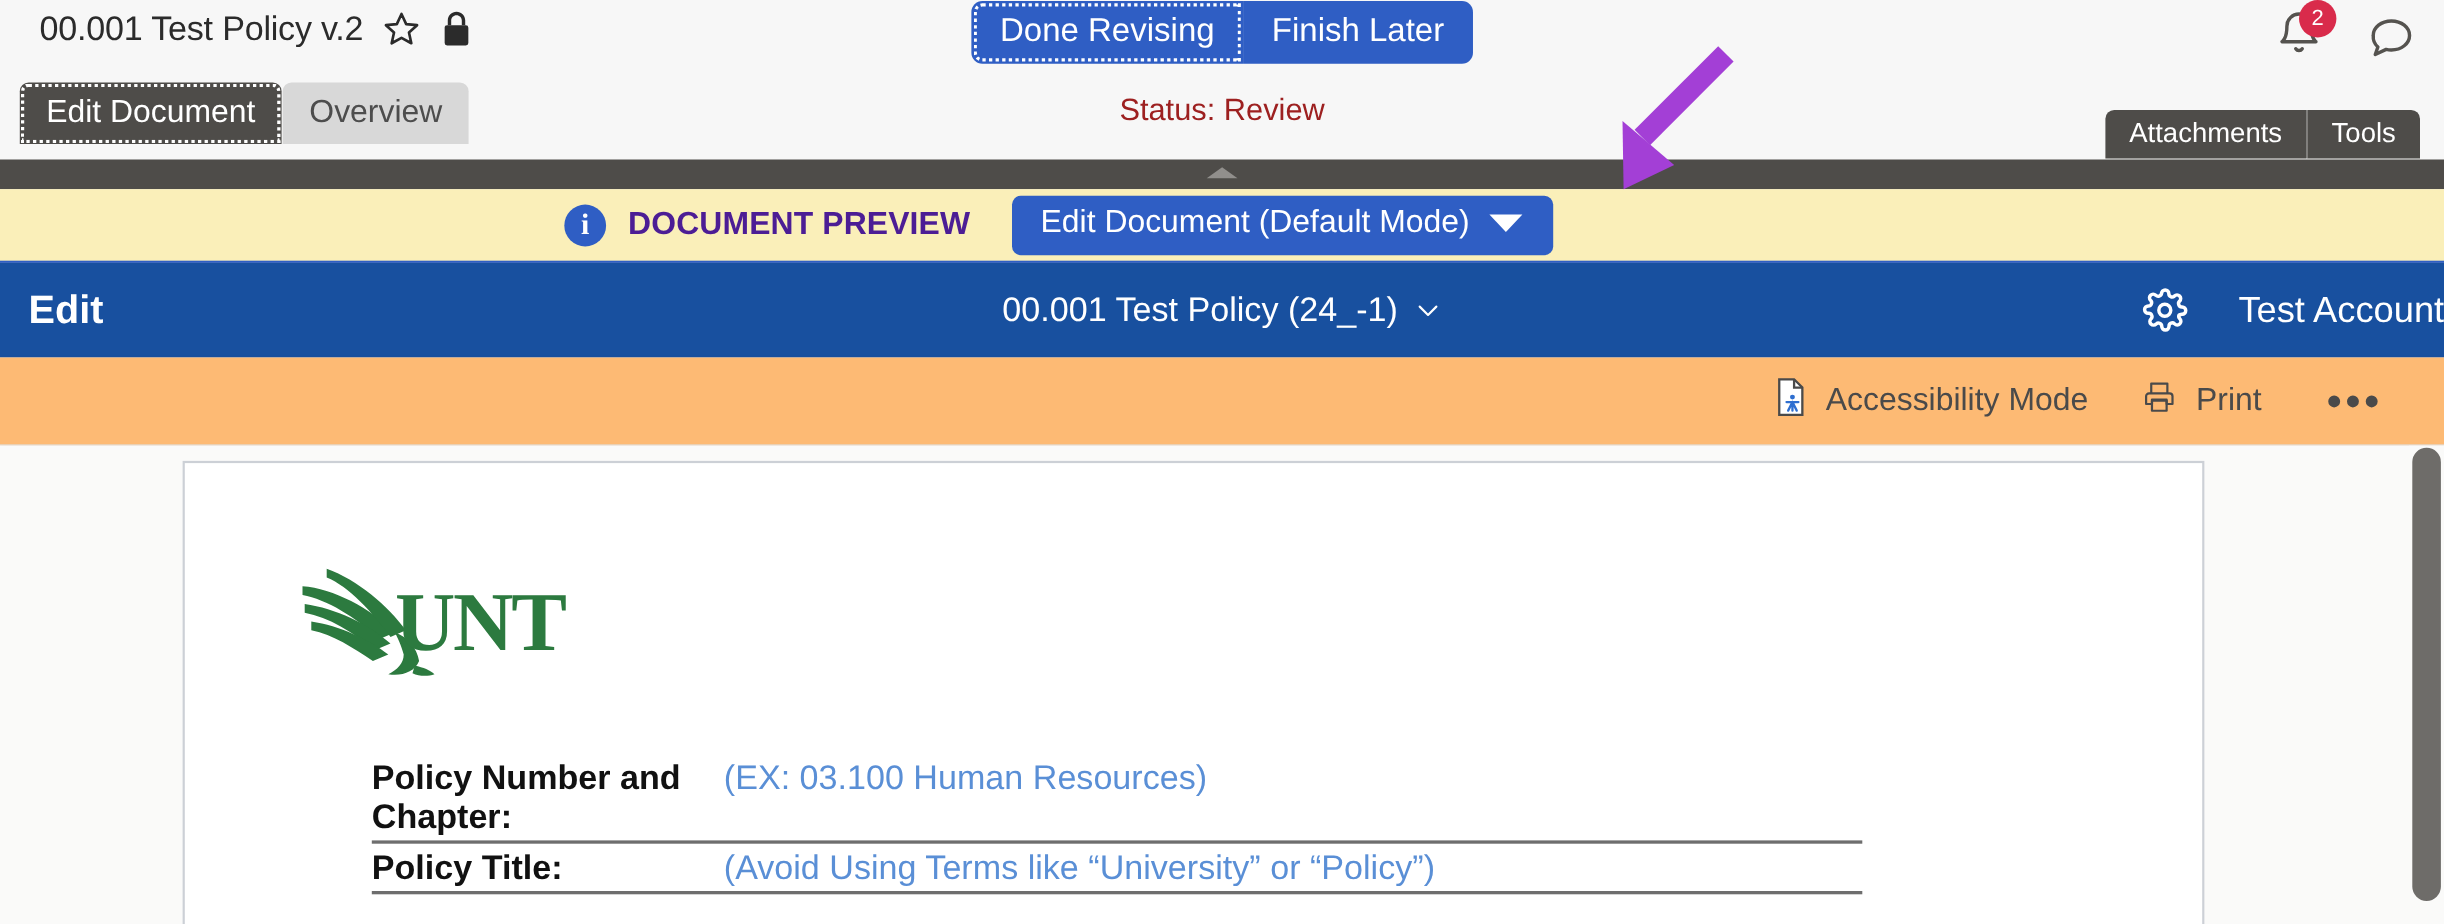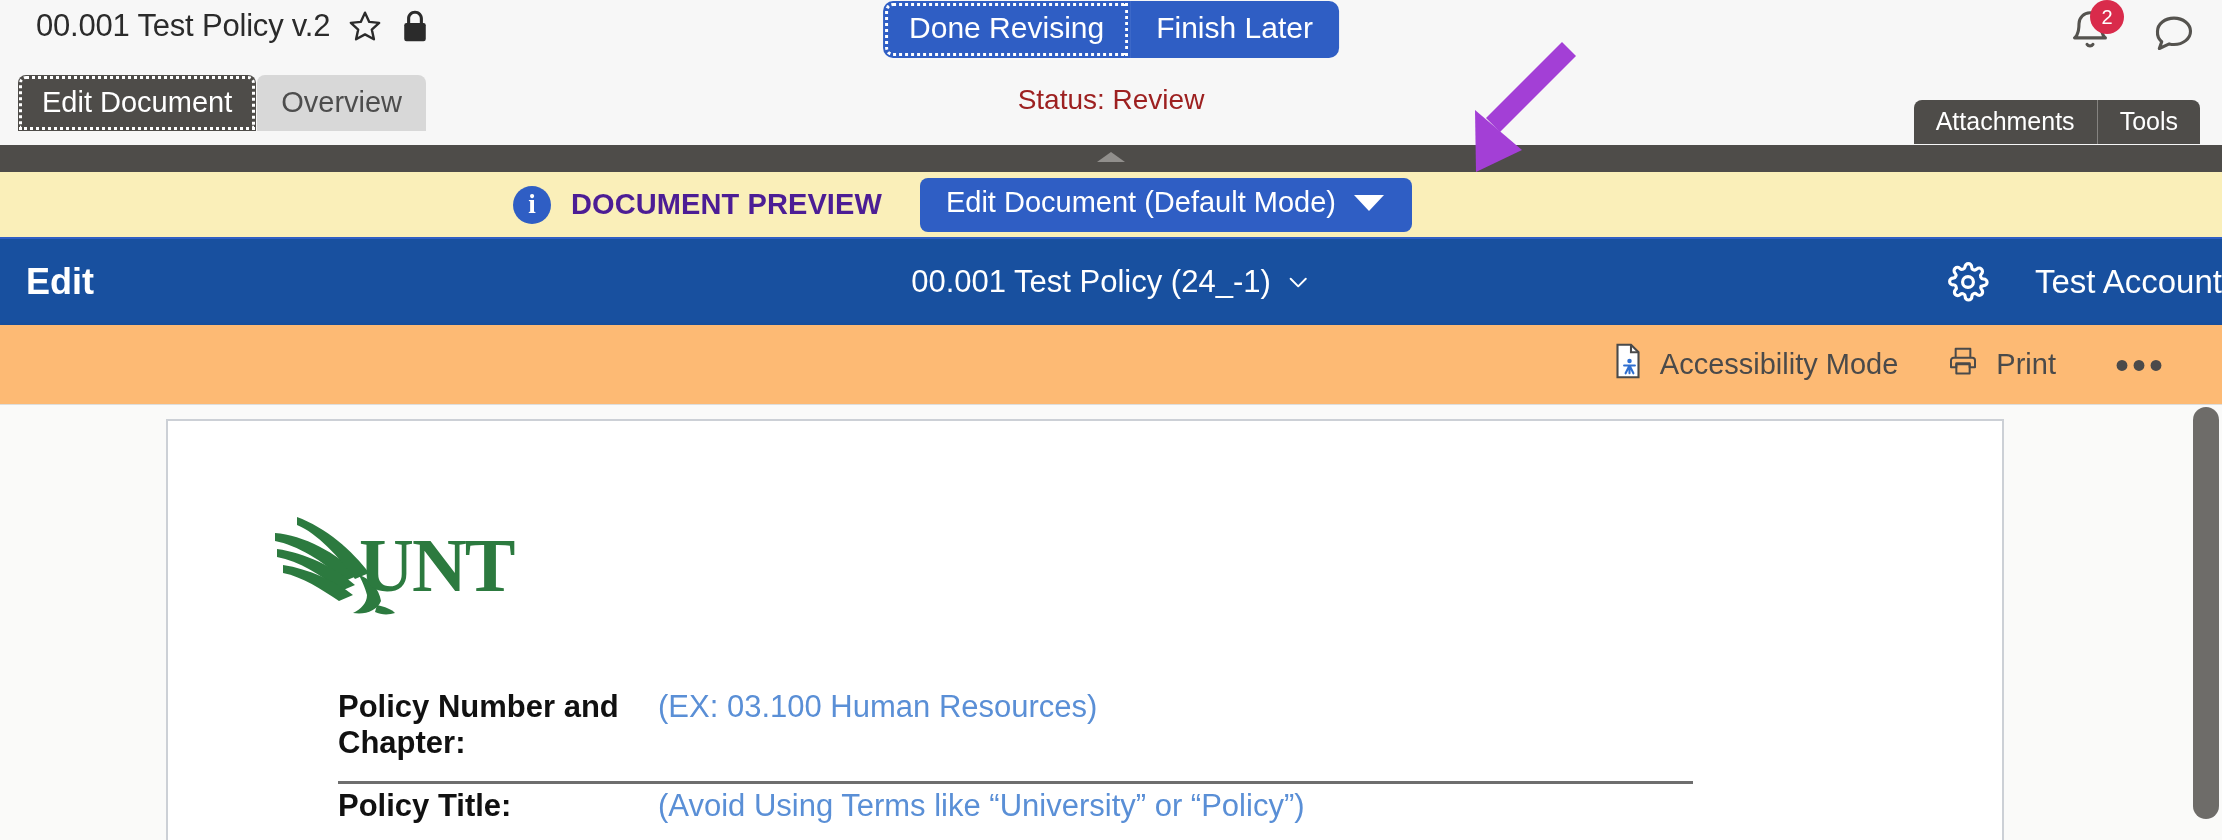--- a/index.html
+++ b/index.html
@@ -146,21 +146,21 @@
   }
   #doc-page {
     position: absolute; left: 166px; top: 14px;
     width: 1838px; height: 600px;
     background: #ffffff; border: 2px solid #ccd0d6;
   }
   #unt-logo { position: absolute; left: 105px; top: 92px; width: 270px; height: 110px; }
   #policy-fields { position: absolute; left: 170px; top: 268px; width: 1355px; }
   .policy-row {
     display: flex; align-items: baseline;
-    border-bottom: 3px solid #6e6e6e; padding-bottom: 20px; margin-bottom: 4px;
+    border-bottom: 3px solid #6e6e6e; padding-bottom: 3px; margin-bottom: 4px;
   }
   .policy-row.first { border-bottom: 3px solid #6e6e6e; }
   .policy-label {
     font-family: "Liberation Sans", sans-serif;
     font-weight: bold; font-size: 31px; color: #111111;
     width: 320px; flex: none;
   }
   .policy-value {
     font-family: "Liberation Sans", sans-serif;
     font-size: 31px; color: #5a8fd6;

